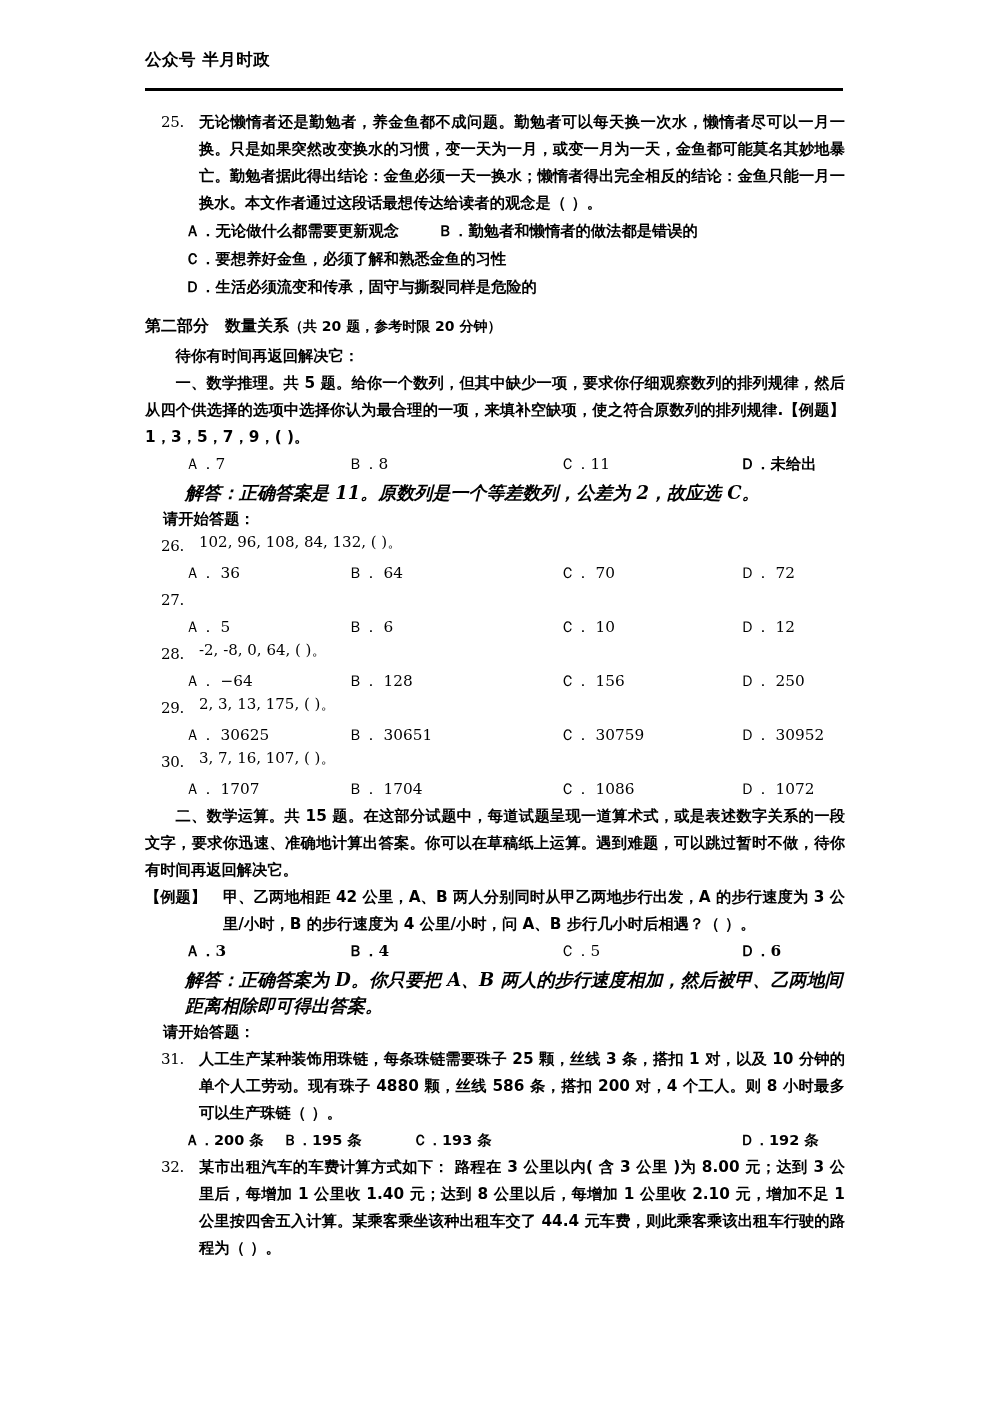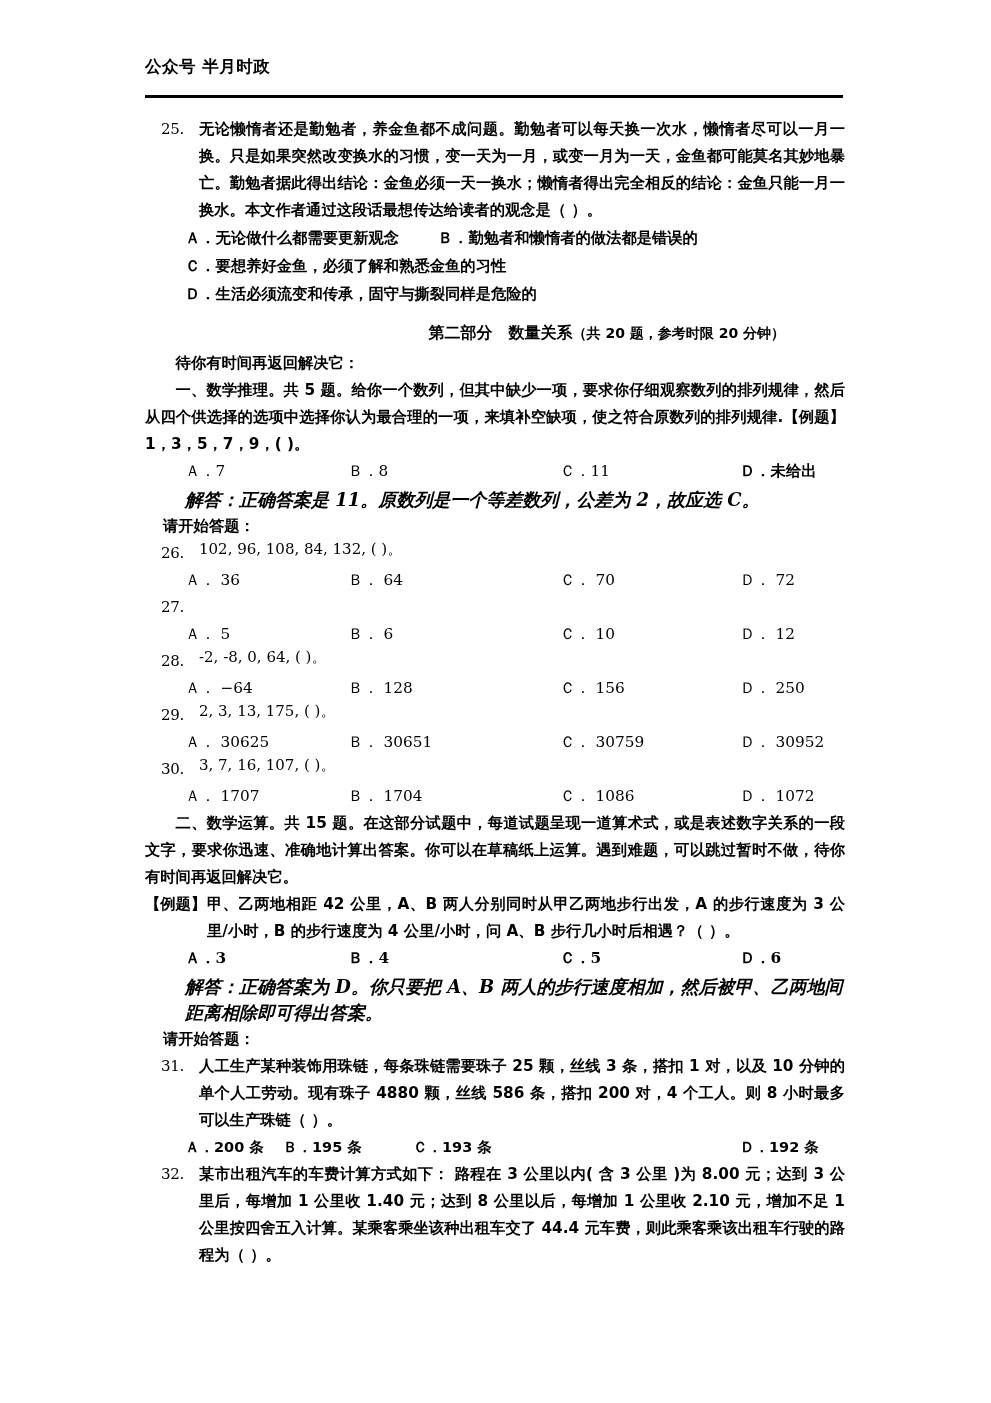--- a/index.html
+++ b/index.html
@@ -12,21 +12,21 @@
     width: 991px;
     height: 1403px;
     background: #ffffff;
     font-family: "DejaVu Serif", "Liberation Serif", serif;
     color: #000000;
     overflow: hidden;
   }
   .content {
     position: absolute;
     left: 145px;
-    top: 11px;
+    top: 4px;
     width: 700px;
   }
 
   
   .header {
     padding-top: 46px;
     font-family: "DejaVu Sans", "Liberation Sans", sans-serif;
     font-size: 16.5px;
     font-weight: 700;
     letter-spacing: 0.5px;
@@ -95,21 +95,21 @@
     font-weight: 700;
     font-size: 15.3px;
     line-height: 28px;
     padding-left: 40px;
     white-space: nowrap;
   }
   .opt-line .gapB { display: inline-block; width: 28px; }
 
   
   .part-title {
-    text-align: right;
+    text-align: left;
     font-family: "DejaVu Sans", "Liberation Sans", sans-serif;
     font-weight: 700;
     font-size: 16px;
     line-height: 34px;
     padding-top: 8px;
     padding-right: 60px;
   }
   .part-title .small {
     font-size: 14px;
     font-weight: 700;
@@ -137,21 +137,21 @@
   }
 
   .begin {
     font-family: "DejaVu Sans", "Liberation Sans", sans-serif;
     font-weight: 700;
     font-size: 15.3px;
     line-height: 27px;
     padding-left: 18px;
   }
 
-  .ex-row { display: flex; align-items: flex-start; }
+  .ex-row { display: flex; align-items: flex-start; gap: 16px; }
   .ex-lab {
     flex: 0 0 auto;
     width: 62px;
     font-family: "DejaVu Sans", "Liberation Sans", sans-serif;
     font-weight: 700;
     font-size: 15.3px;
     line-height: 27px;
   }
   .ex-body {
     flex: 1 1 auto;
@@ -267,21 +267,21 @@
     <div class="para indent">二、数学运算。共 15 题。在这部分试题中，每道试题呈现一道算术式，或是表述数字关系的一段文字，要求你迅速、准确地计算出答案。你可以在草稿纸上运算。遇到难题，可以跳过暂时不做，待你有时间再返回解决它。</div>
 
     <div class="ex-row">
       <div class="ex-lab">【例题】</div>
       <div class="ex-body">甲、乙两地相距 42 公里，A、B 两人分别同时从甲乙两地步行出发，A 的步行速度为 3 公里/小时，B 的步行速度为 4 公里/小时，问 A、B 步行几小时后相遇？（    ）。</div>
     </div>
 
     <div class="opts tall">
       <span class="opt oa" style="font-weight:700">Ａ．3</span>
       <span class="opt ob" style="font-weight:700">Ｂ．4</span>
-      <span class="opt oc" style="font-weight:700">Ｃ．5</span>
+      <span class="opt oc" style="font-weight:400">Ｃ．5</span>
       <span class="opt od" style="font-weight:700">Ｄ．6</span>
     </div>
 
     <div class="explain">解答：正确答案为 D。你只要把 A、B 两人的步行速度相加，然后被甲、乙两地间</div>
     <div class="explain">距离相除即可得出答案。</div>
     <div class="begin">请开始答题：</div>
 
     <div class="q-row">
       <div class="q-num">31.</div>
       <div class="q-body stem">人工生产某种装饰用珠链，每条珠链需要珠子 25 颗，丝线 3 条，搭扣 1 对，以及 10 分钟的单个人工劳动。现有珠子 4880 颗，丝线 586 条，搭扣 200 对，4 个工人。则 8 小时最多可以生产珠链（        ）。</div>

